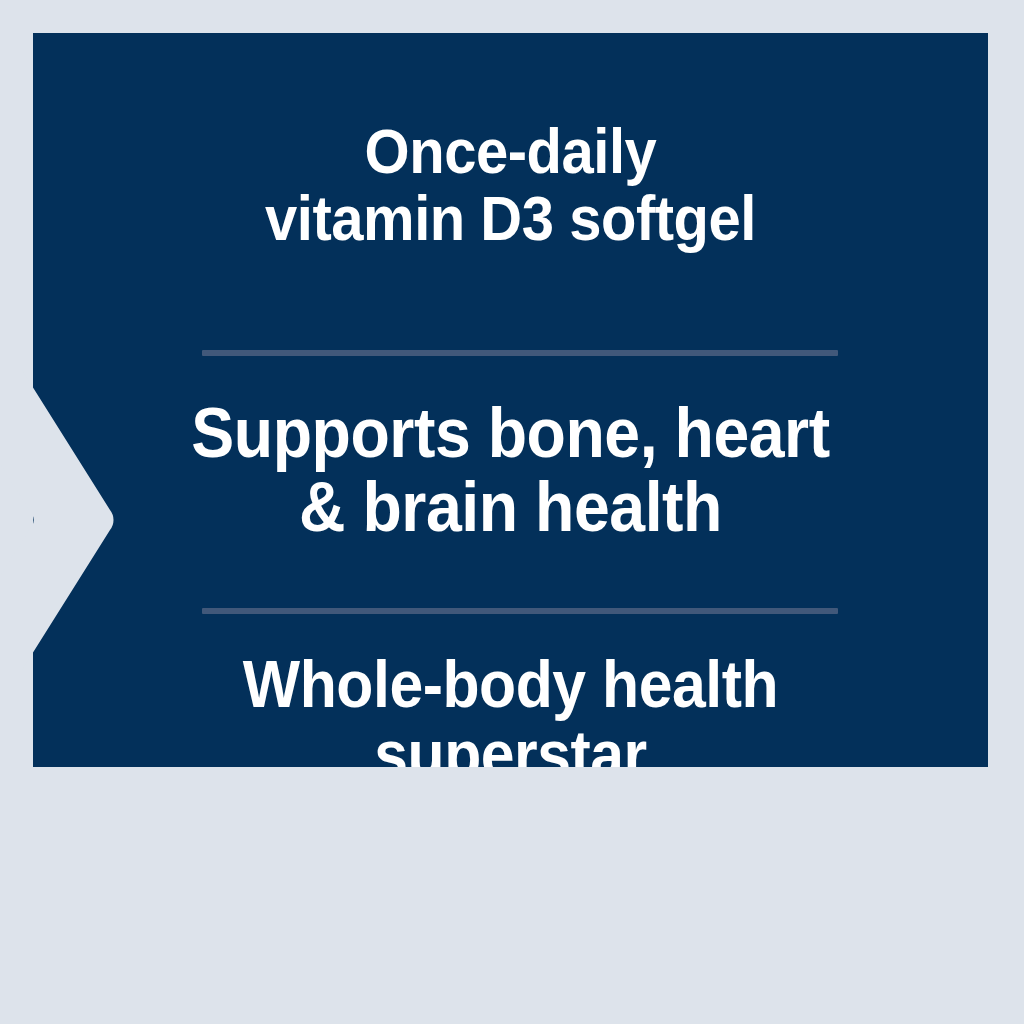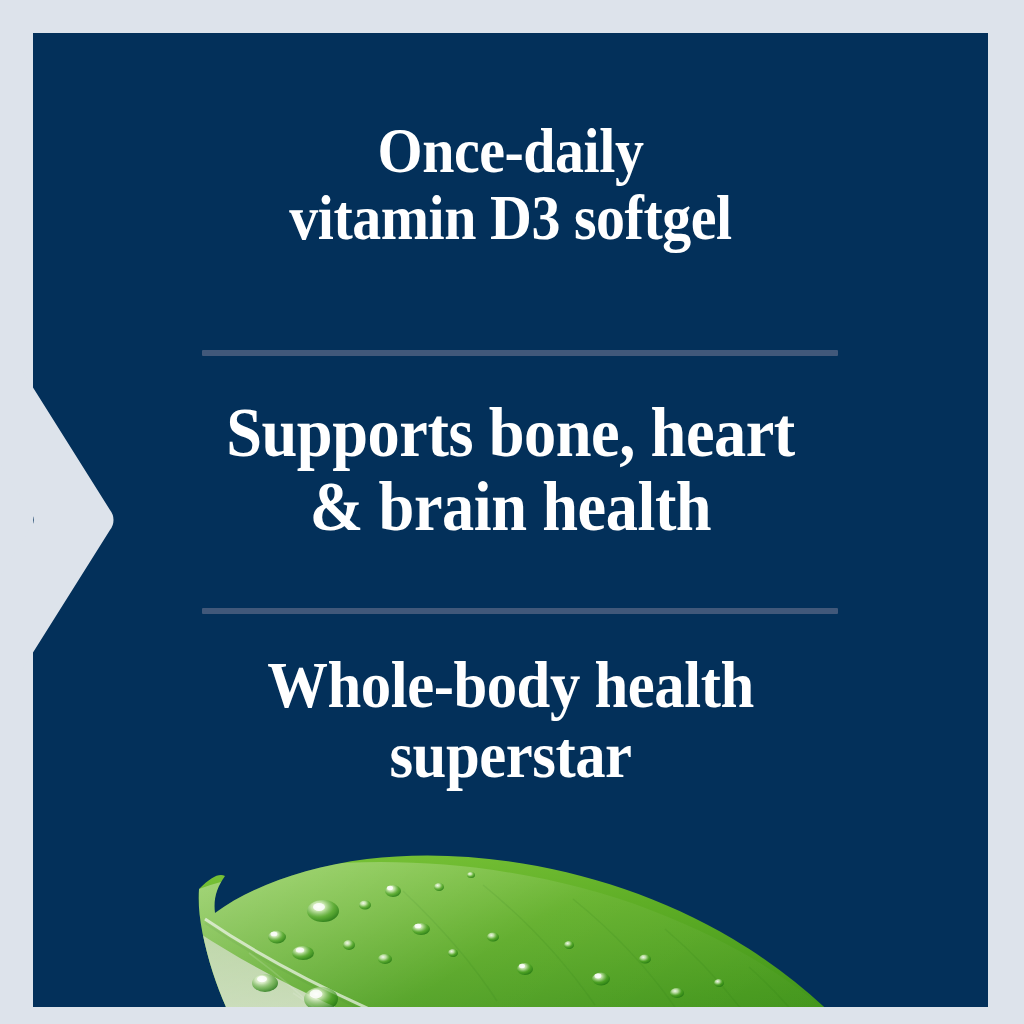--- a/index.html
+++ b/index.html
@@ -20,24 +20,23 @@
     background: #dde3eb;
     overflow: hidden;
   }
 
   
   #panel {
     position: absolute;
     left: 33px;
     top: 33px;
     width: 955px;
-    height: 974px;
+    height: 734px;
     background: #03305a;
     overflow: hidden;
-    font-family: Liberation Serif, serif;
   }
 
   
   #claims {
     position: absolute;
     left: 0;
     top: 0;
     width: 955px;
     height: 780px;
     padding: 0;

